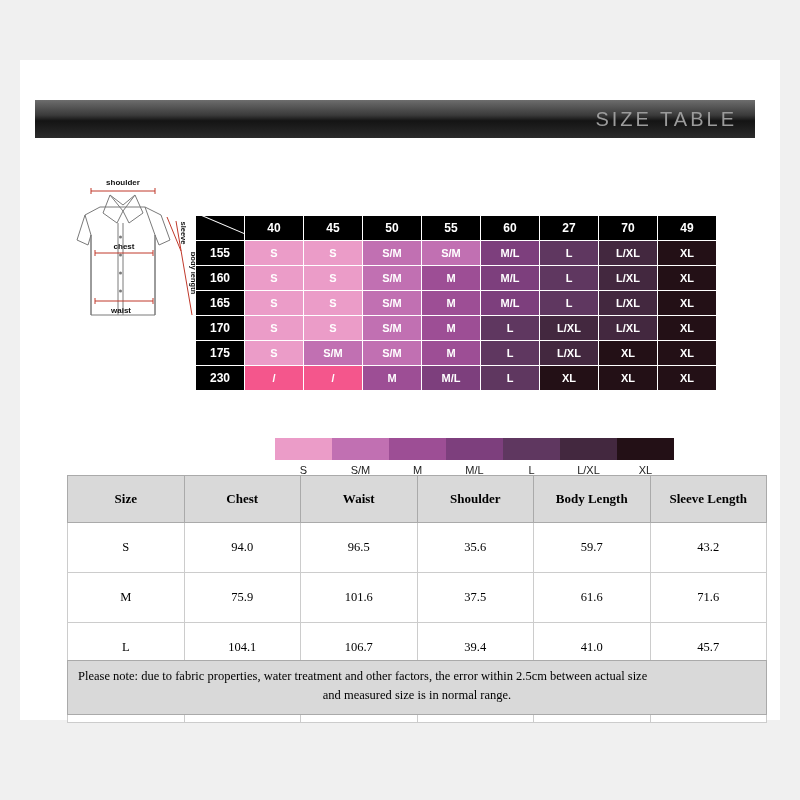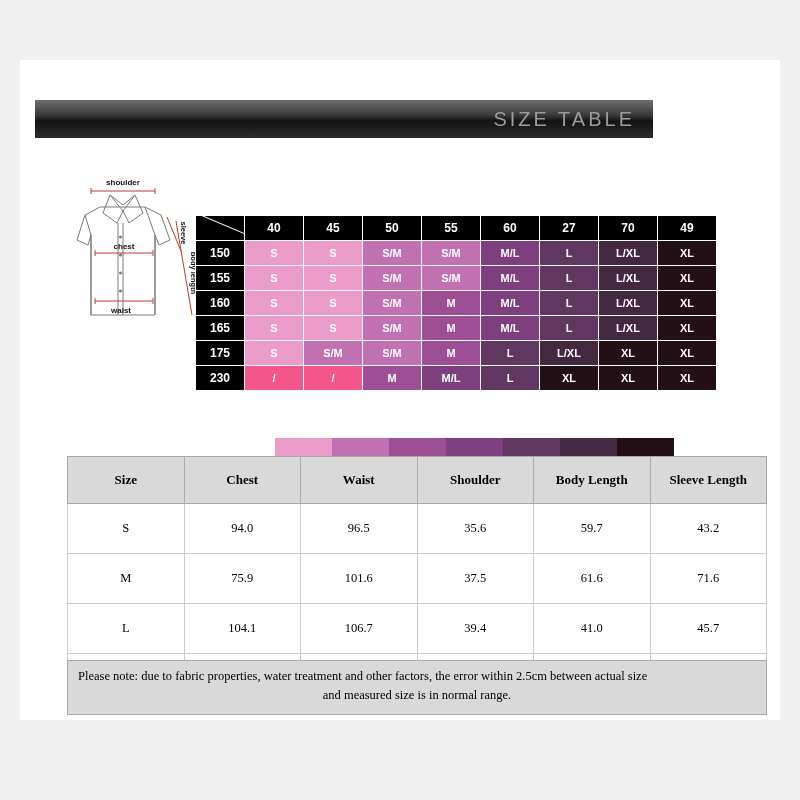--- a/index.html
+++ b/index.html
@@ -23,21 +23,21 @@
     top: 60px;
     width: 760px;
     height: 660px;
     background: #ffffff;
   }
   
   .banner {
     position: absolute;
     left: 15px;
     top: 40px;
-    width: 618px;
+    width: 720px;
     height: 38px;
     background: linear-gradient(to bottom, #6d6d6d 0%, #3a3a3a 40%, #141414 55%, #2b2b2b 100%);
     display: flex;
     align-items: center;
     justify-content: flex-end;
   }
   .banner-title {
     color: #9b9b9b;
     font-size: 20px;
     letter-spacing: 3px;
@@ -110,21 +110,21 @@
     width: 57px;
     text-align: center;
     font-size: 11px;
     color: #222;
     font-family: "Liberation Sans", sans-serif;
   }
   
   .meas {
     position: absolute;
     left: 47px;
-    top: 396px;
+    top: 415px;
     width: 700px;
     border-collapse: collapse;
     table-layout: fixed;
   }
   .meas th {
     background: #d9d9d9;
     border: 1px solid #aaaaaa;
     height: 44px;
     font-size: 13px;
     font-weight: bold;
@@ -225,60 +225,60 @@
             <th class="colhead">50</th>
             <th class="colhead">55</th>
             <th class="colhead">60</th>
             <th class="colhead">27</th>
             <th class="colhead">70</th>
             <th class="colhead">49</th>
           </tr>
       </thead>
       <tbody>
           <tr>
-            <td class="rowhead">150</td>
+            <td class="rowhead">155</td>
             <td style="background: rgb(235, 156, 200);">S</td>
             <td style="background: rgb(235, 156, 200);">S</td>
             <td style="background: rgb(193, 112, 178);">S/M</td>
             <td style="background: rgb(193, 112, 178);">S/M</td>
             <td style="background: rgb(125, 63, 125);">M/L</td>
             <td style="background: rgb(95, 55, 96);">L</td>
             <td style="background: rgb(67, 40, 63);">L/XL</td>
             <td style="background: rgb(35, 16, 22);">XL</td>
           </tr>
           <tr>
-            <td class="rowhead">155</td>
-            <td style="background: rgb(235, 156, 200);">S</td>
-            <td style="background: rgb(235, 156, 200);">S</td>
-            <td style="background: rgb(193, 112, 178);">S/M</td>
-            <td style="background: rgb(193, 112, 178);">S/M</td>
+            <td class="rowhead">160</td>
+            <td style="background: rgb(235, 156, 200);">S</td>
+            <td style="background: rgb(235, 156, 200);">S</td>
+            <td style="background: rgb(193, 112, 178);">S/M</td>
+            <td style="background: rgb(157, 78, 149);">M</td>
             <td style="background: rgb(125, 63, 125);">M/L</td>
             <td style="background: rgb(95, 55, 96);">L</td>
             <td style="background: rgb(67, 40, 63);">L/XL</td>
             <td style="background: rgb(35, 16, 22);">XL</td>
           </tr>
           <tr>
-            <td class="rowhead">160</td>
+            <td class="rowhead">165</td>
             <td style="background: rgb(235, 156, 200);">S</td>
             <td style="background: rgb(235, 156, 200);">S</td>
             <td style="background: rgb(193, 112, 178);">S/M</td>
             <td style="background: rgb(157, 78, 149);">M</td>
             <td style="background: rgb(125, 63, 125);">M/L</td>
             <td style="background: rgb(95, 55, 96);">L</td>
             <td style="background: rgb(67, 40, 63);">L/XL</td>
             <td style="background: rgb(35, 16, 22);">XL</td>
           </tr>
           <tr>
-            <td class="rowhead">165</td>
-            <td style="background: rgb(235, 156, 200);">S</td>
-            <td style="background: rgb(235, 156, 200);">S</td>
-            <td style="background: rgb(193, 112, 178);">S/M</td>
-            <td style="background: rgb(157, 78, 149);">M</td>
-            <td style="background: rgb(125, 63, 125);">M/L</td>
-            <td style="background: rgb(95, 55, 96);">L</td>
+            <td class="rowhead">170</td>
+            <td style="background: rgb(235, 156, 200);">S</td>
+            <td style="background: rgb(235, 156, 200);">S</td>
+            <td style="background: rgb(193, 112, 178);">S/M</td>
+            <td style="background: rgb(157, 78, 149);">M</td>
+            <td style="background: rgb(95, 55, 96);">L</td>
+            <td style="background: rgb(67, 40, 63);">L/XL</td>
             <td style="background: rgb(67, 40, 63);">L/XL</td>
             <td style="background: rgb(35, 16, 22);">XL</td>
           </tr>
           <tr>
             <td class="rowhead">175</td>
             <td style="background: rgb(235, 156, 200);">S</td>
             <td style="background: rgb(193, 112, 178);">S/M</td>
             <td style="background: rgb(193, 112, 178);">S/M</td>
             <td style="background: rgb(157, 78, 149);">M</td>
             <td style="background: rgb(95, 55, 96);">L</td>

